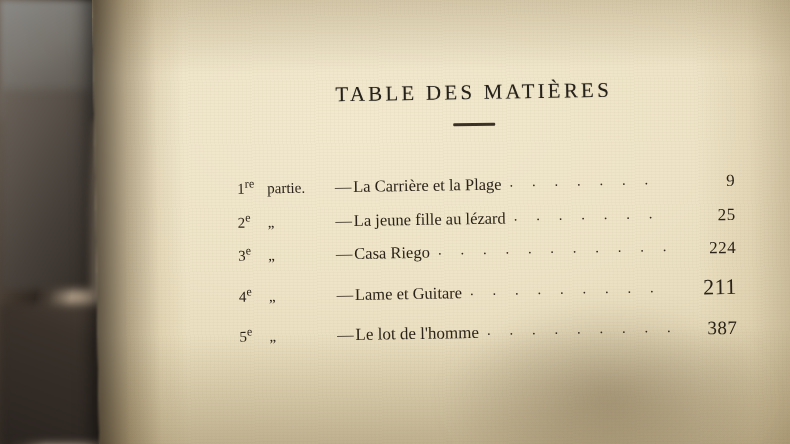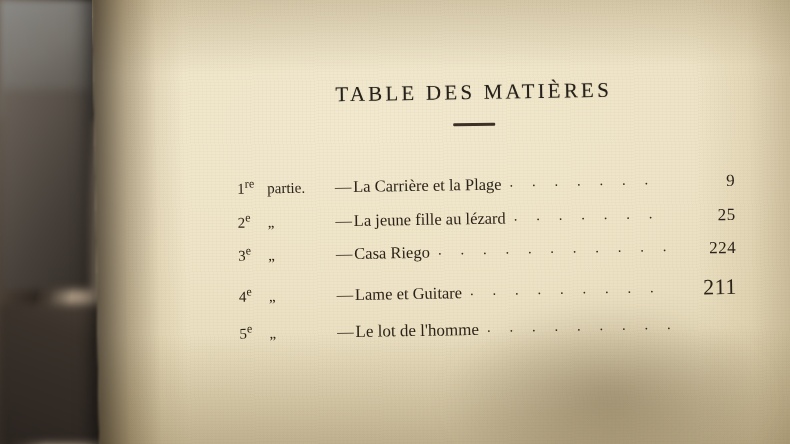--- a/index.html
+++ b/index.html
@@ -255,20 +255,21 @@
           <span class="leader">. . . . . . . . .</span>
           <span class="page-no">211</span>
         </div>
 
         <div class="toc-row">
           <span class="num"><span>5</span><sup>e</sup></span>
           <span class="part-word">„</span>
           <span class="dash">—</span>
           <span class="entry-title">Le lot de l'homme</span>
           <span class="leader">. . . . . . . . .</span>
+          <span class="page-no">387</span>
         </div>
 
       </div>
     </div>
 
     <div class="grain"></div>
   </div>
 
   <div class="blur-left"></div>
 </div>

